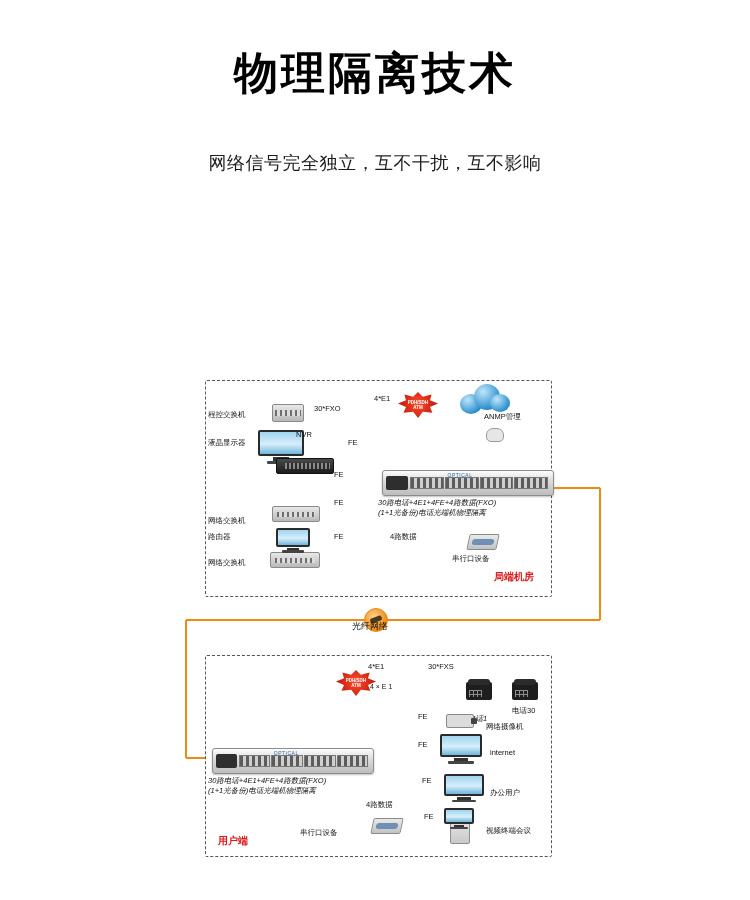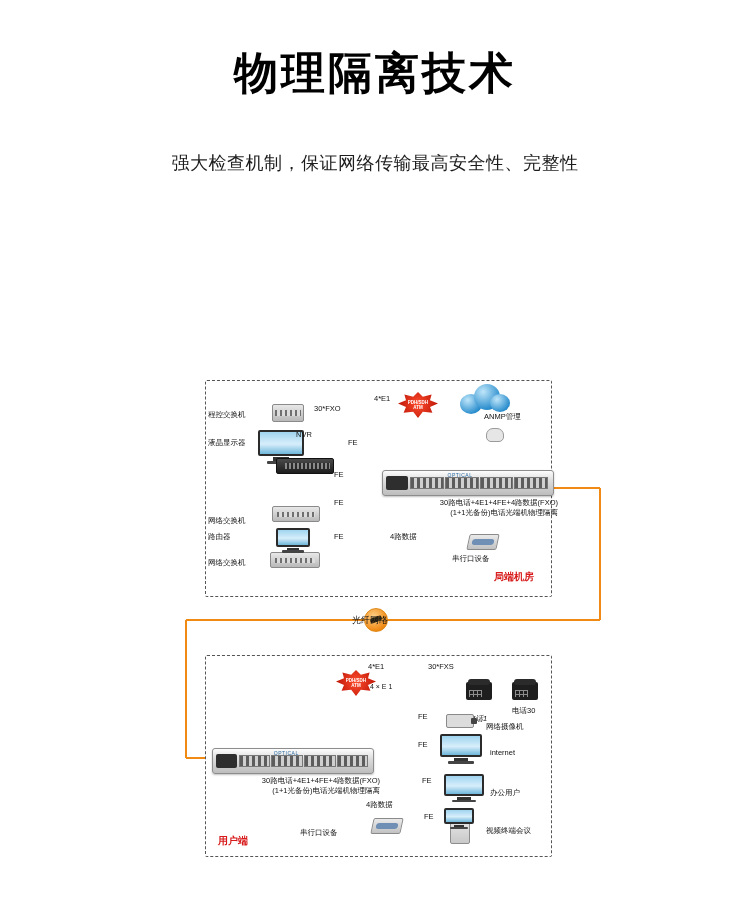--- a/index.html
+++ b/index.html
@@ -74,21 +74,22 @@
     color: #111;
     white-space: nowrap;
     line-height: 9px;
   }
   .lbl-red {
     color: #d81a1a;
     font-weight: bold;
     font-size: 10px;
   }
   .lbl-c {
-    text-align: right;
+    text-align: left;
+    font-style: italic;
   }
   
   .dev { position: absolute; }
   
   .monitor .screen {
     width: 100%;
     height: 72%;
     background: linear-gradient(#9fd4ef, #d7eefb 55%, #6fb7da);
     border: 2px solid #2b2b2b;
     border-radius: 2px;
@@ -307,21 +308,21 @@
 </head>
 <body>
 
 <div class="page">
 
   <div class="headline">
     <div class="line">物理隔离技术</div>
   </div>
 
   <div class="subhead">
-    <div class="sline">强大检查机制，保证网络传输最高安全性、完整性</div>
+    <div class="sline">网络信号完全独立，互不干扰，互不影响</div>
   </div>
 
   <div class="diagram">
 
     <svg class="links" width="750" height="520">
 
       <line x1="300" y1="45" x2="372" y2="45" stroke="#222" stroke-width="1"></line>
       <line x1="372" y1="45" x2="372" y2="37" stroke="#222" stroke-width="1"></line>
       <line x1="372" y1="37" x2="398" y2="37" stroke="#222" stroke-width="1"></line>
 
@@ -447,21 +448,21 @@
     <div class="lbl lbl-c" style="left:378px; top:138px; width:180px;">(1+1光备份)电话光端机物理隔离</div>
 
     <div class="serial" style="left:468px; top:164px; width:28px; height:14px;">
       <div class="conn"></div>
     </div>
     <div class="lbl" style="left:452px; top:184px;">串行口设备</div>
 
     <div class="lbl lbl-red" style="left:494px; top:202px;">局端机房</div>
 
     <div class="fiber-node" style="left:364px; top:238px;"></div>
-    <div class="lbl" style="left:352px; top:246px; font-size:9px;text-align:center;">光纤网络</div>
+    <div class="lbl" style="left:352px; top:252px; font-size:9px;text-align:center;">光纤网络</div>
 
     <div class="panel panel-bottom"></div>
 
     <div class="badge" style="left:336px; top:300px;">PDH/SDH<br>ATM</div>
     <div class="lbl" style="left:370px; top:312px; font-size:7px;">4 × E 1</div>
     <div class="lbl" style="left:368px; top:292px;">4*E1</div>
     <div class="lbl" style="left:428px; top:292px;">30*FXS</div>
 
     <div class="phone" style="left:466px; top:312px; width:26px; height:18px;">
       <div class="handset"></div>

